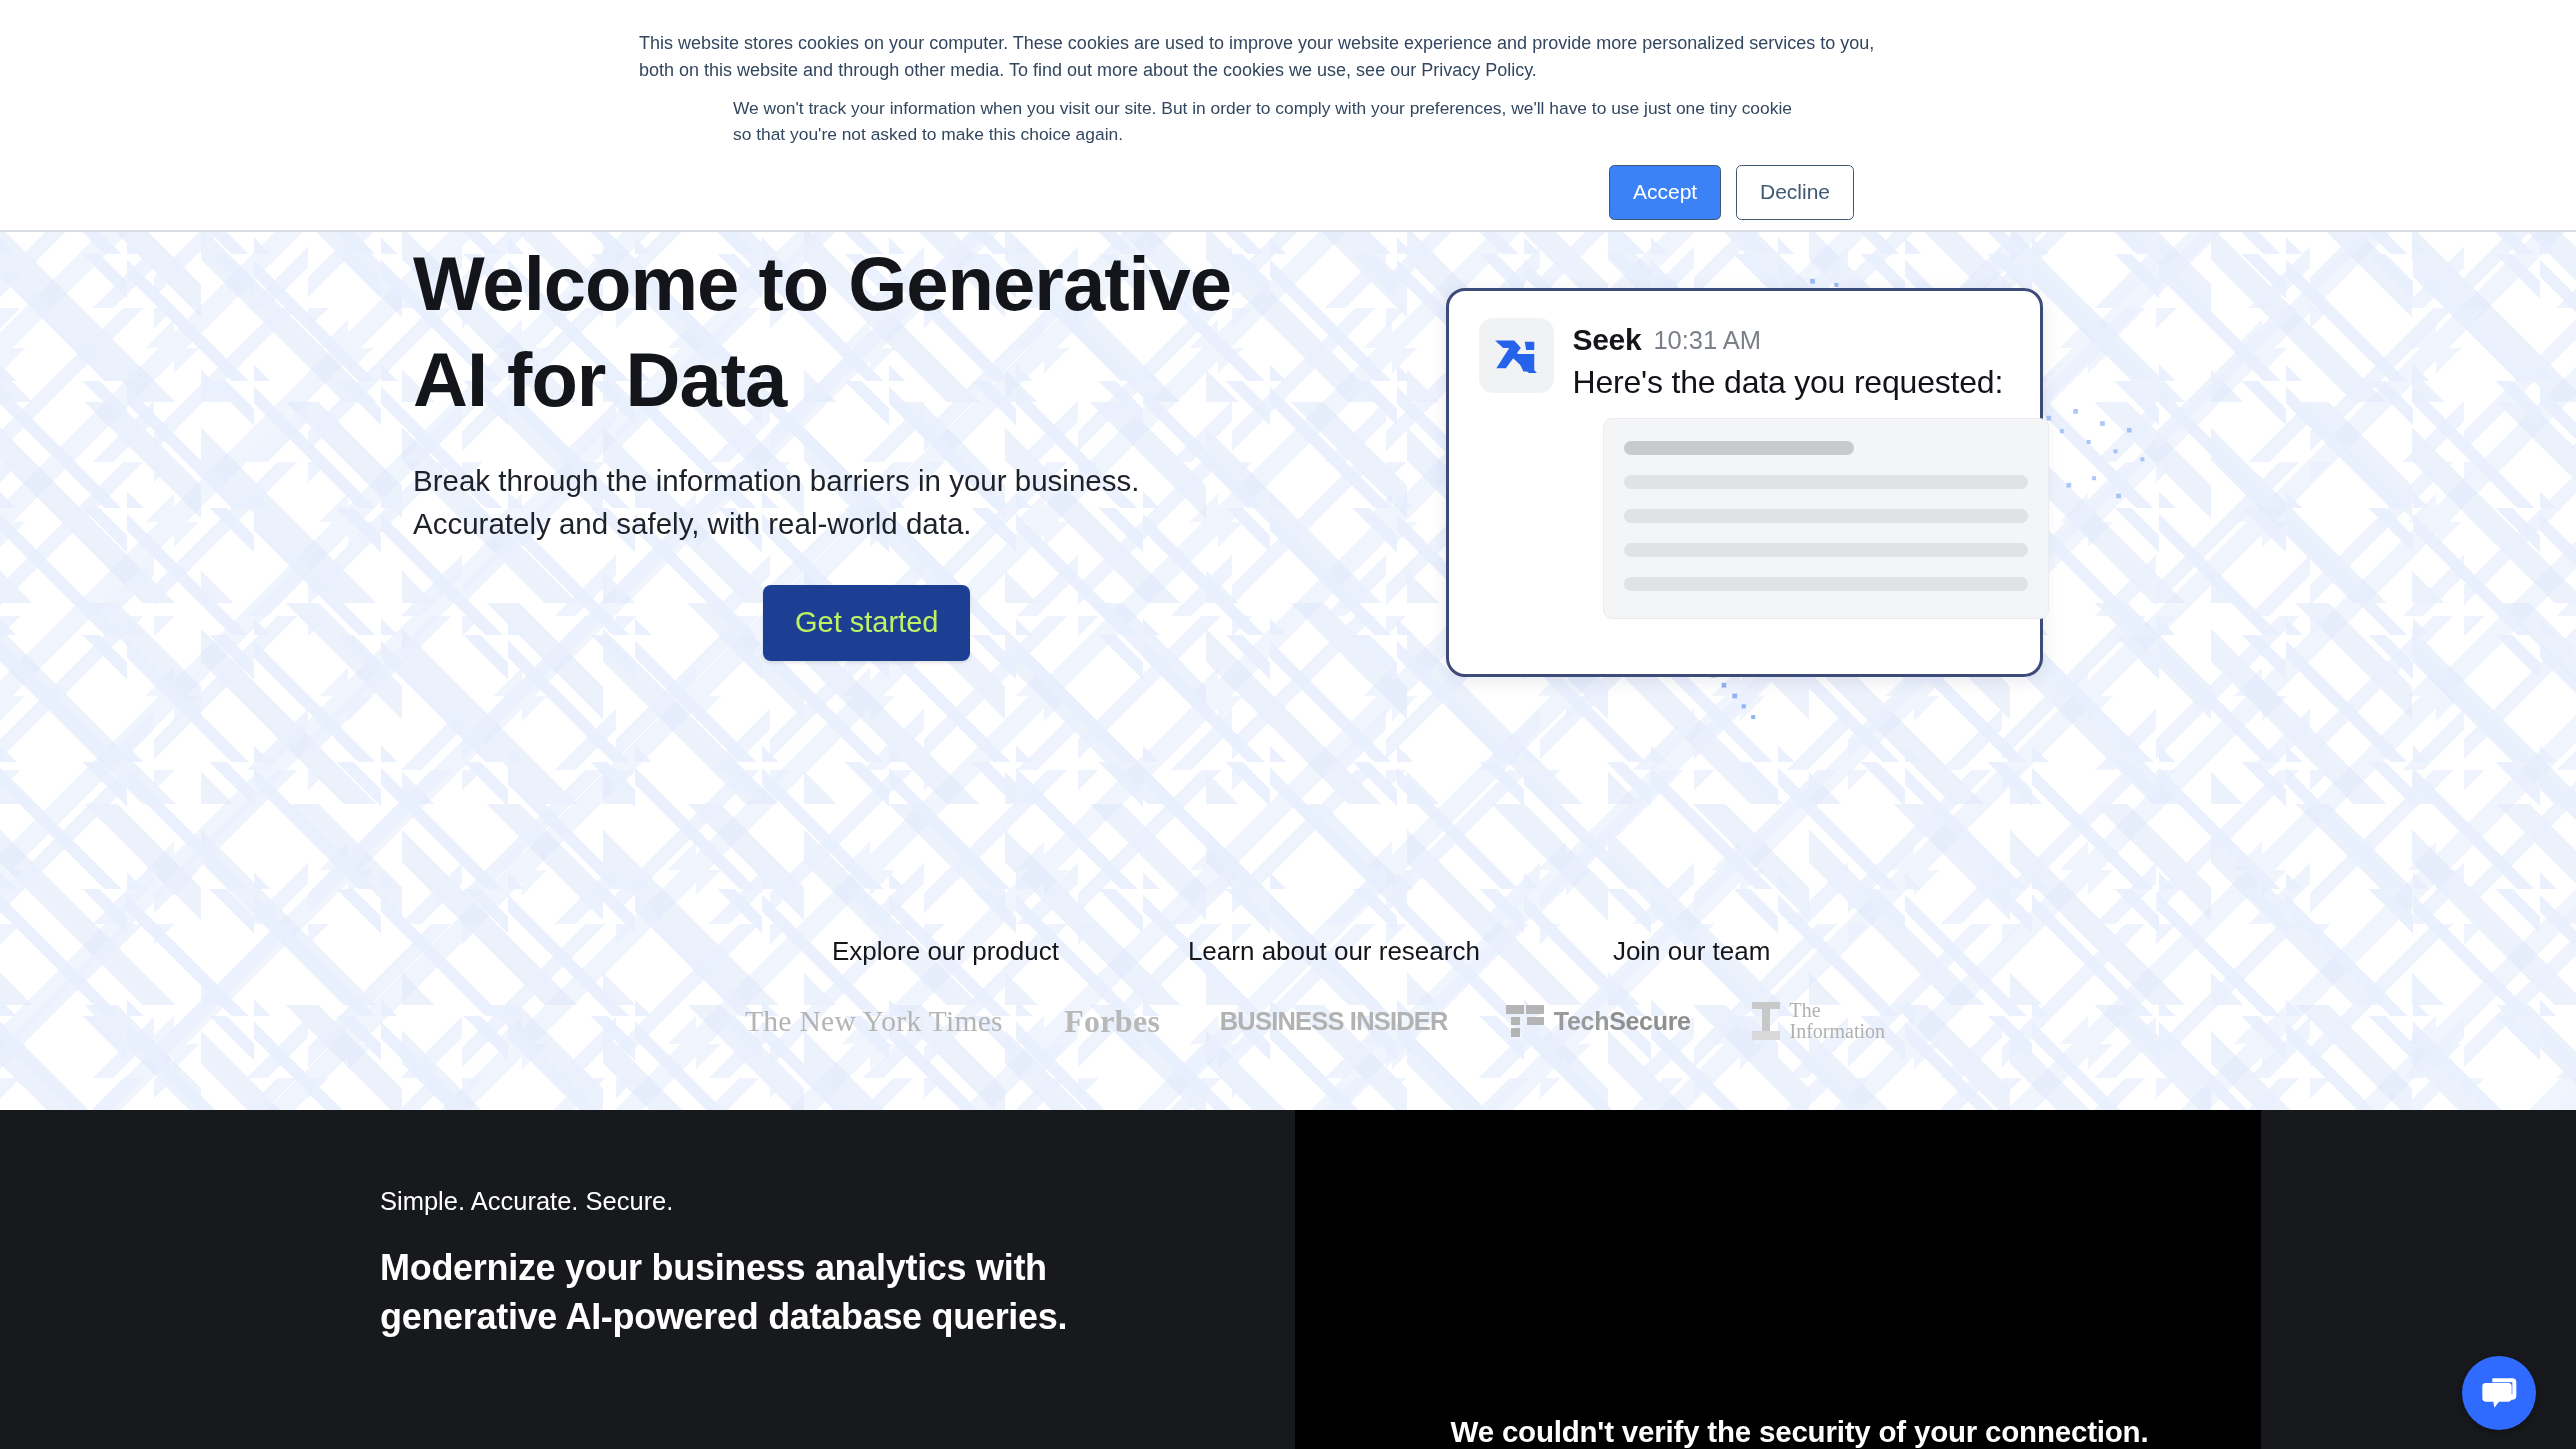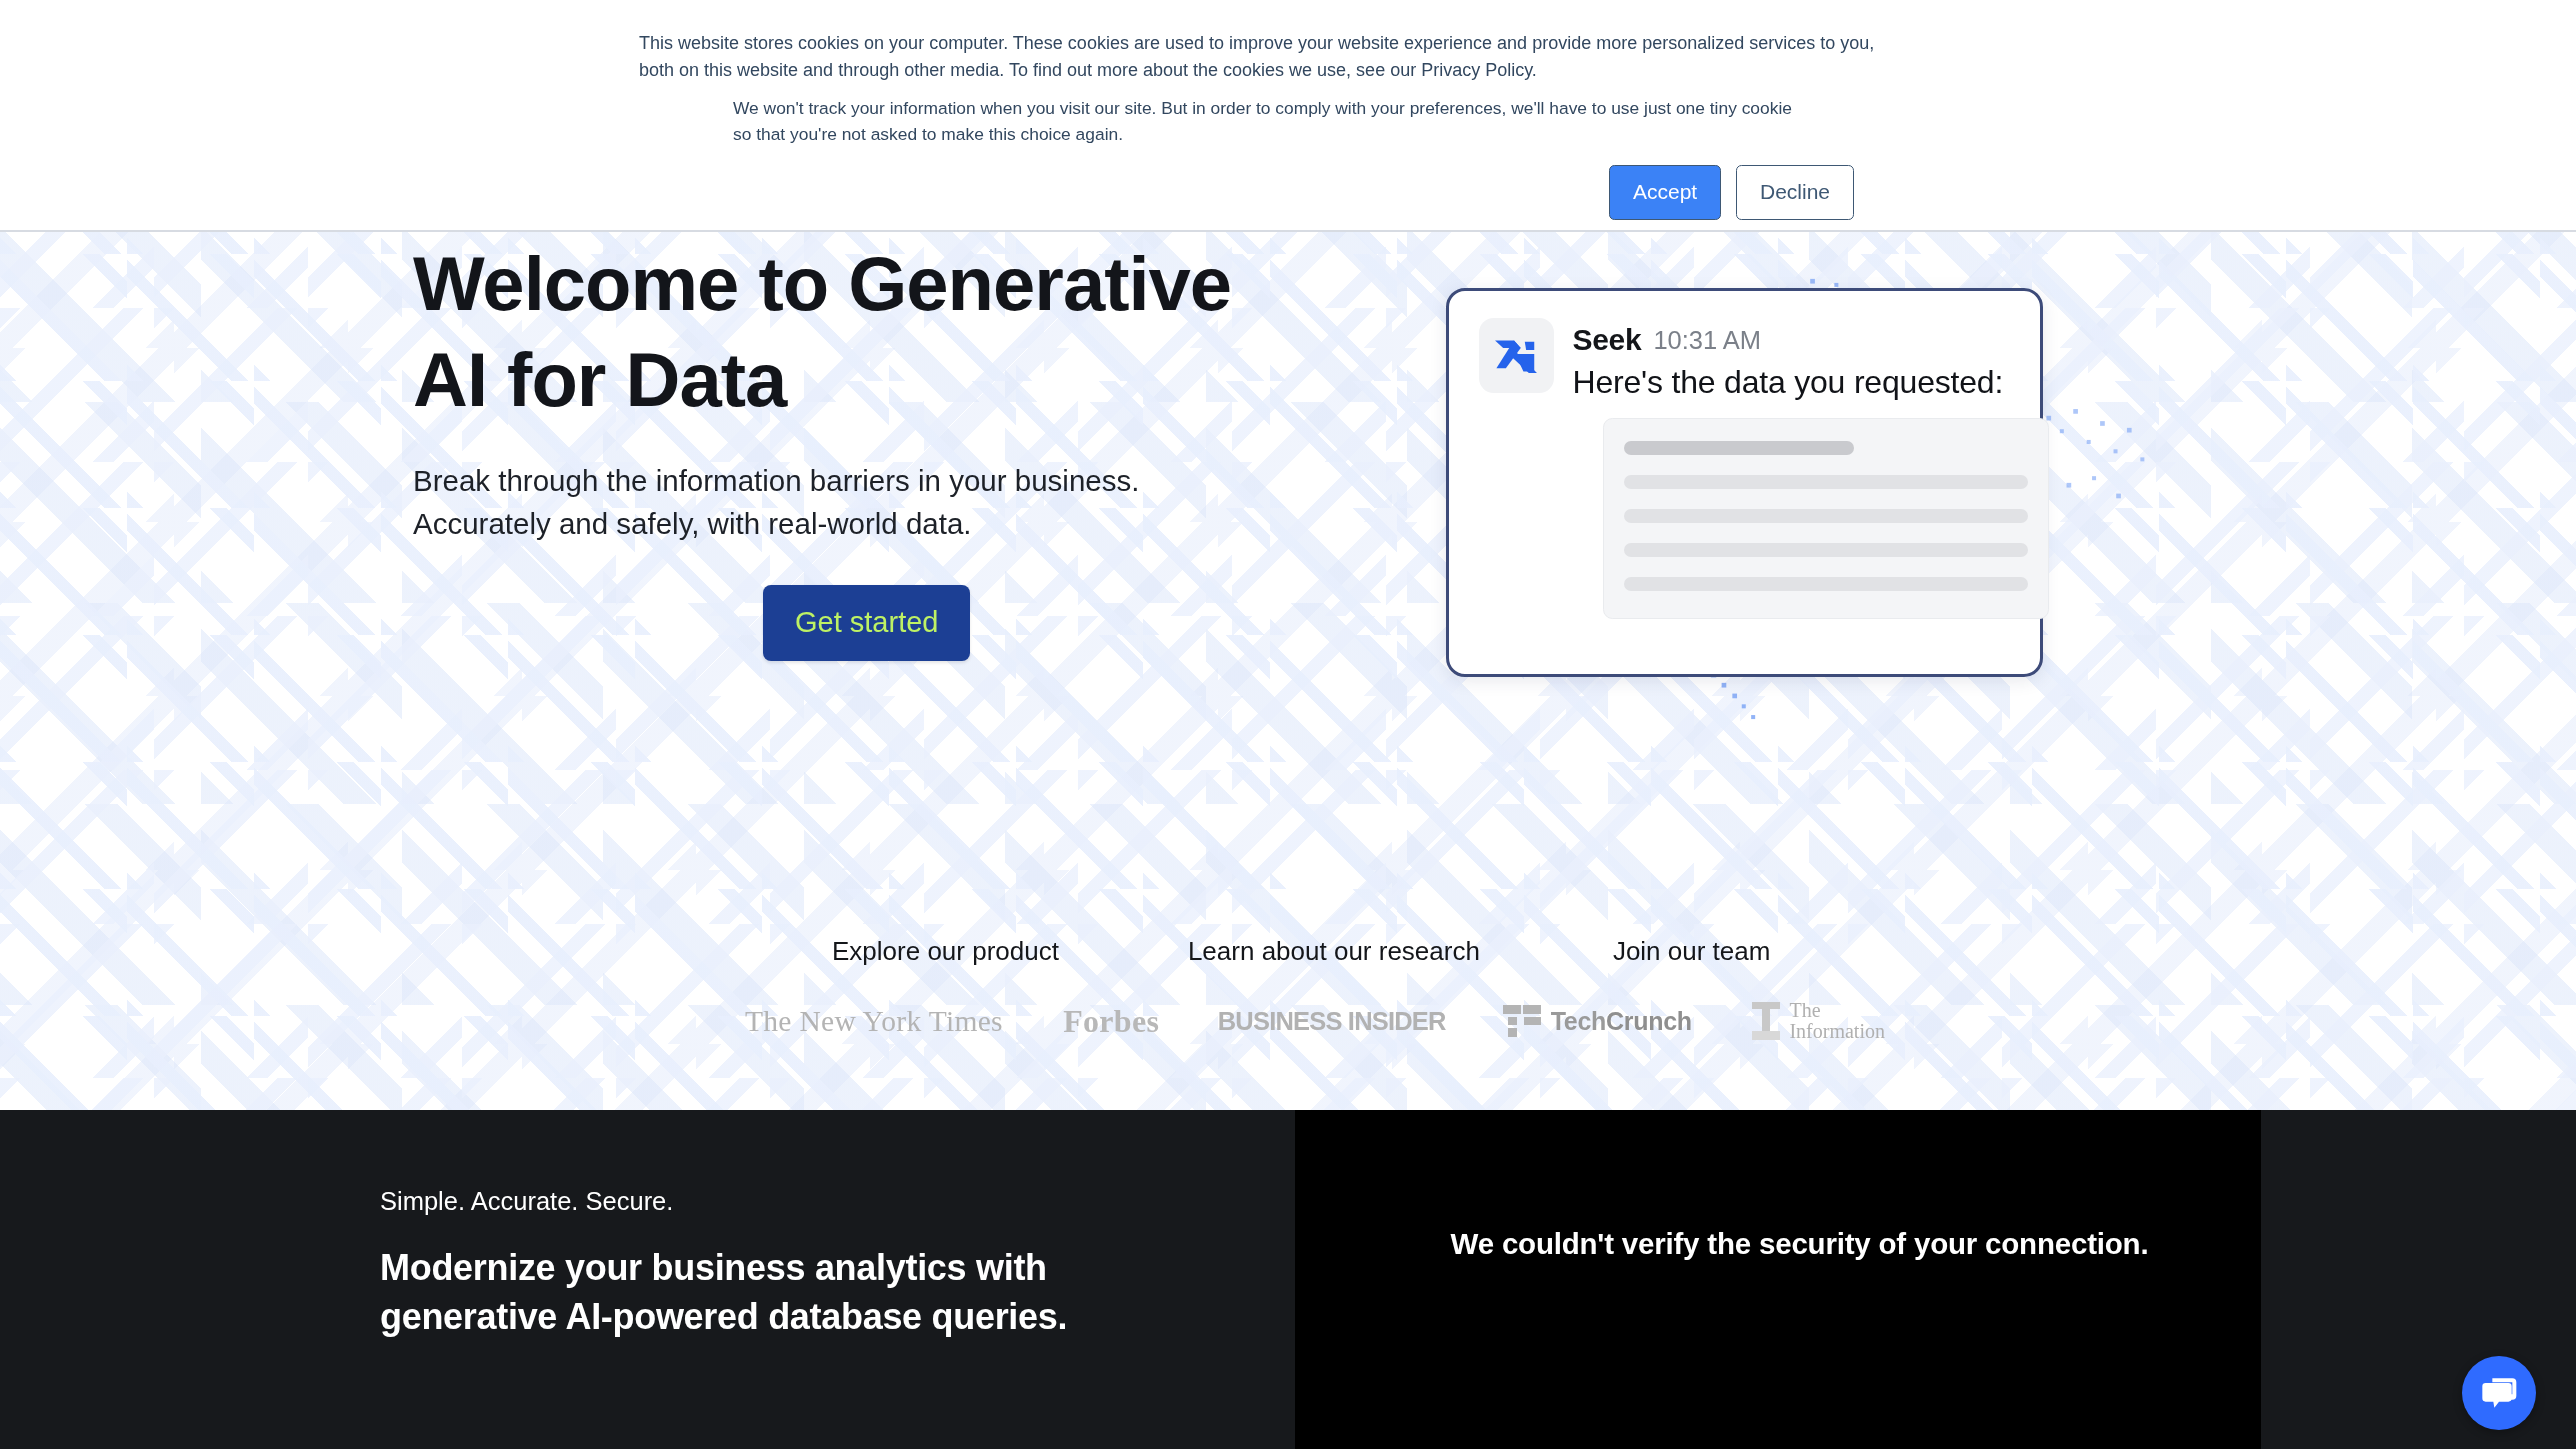--- a/index.html
+++ b/index.html
@@ -120,21 +120,21 @@
     background: #17191c;
   }
   .dark-left { position: absolute; left: 380px; top: 77px; width: 892px; }
   .eyebrow { font-size: 25.5px; color: #ffffff; font-weight: 400; }
   .dark-title {
     margin-top: 28px; font-size: 36px; line-height: 1.35; font-weight: 700;
     color: #ffffff; letter-spacing: -0.3px;
   }
   .video-panel {
     position: absolute; left: 1295px; top: 0; width: 966px; height: 339px;
-    background: #000000; display: flex; align-items: flex-start; justify-content: center; padding-left: 43px;
+    background: #000000; display: flex; align-items: flex-end; justify-content: center; padding-left: 43px;
   }
   .video-msg {
     font-size: 29.5px; font-weight: 700; color: #ffffff; text-align: center;
     letter-spacing: -0.2px; margin-top: 117px;
   }
 
   
   .chat-widget {
     position: absolute; right: 40px; bottom: 19px;
     width: 74px; height: 74px; border-radius: 50%;
@@ -339,21 +339,21 @@
               <span class="tc-b" style="width:17.4px;height:8.7px;"></span>
             </span>
             <span class="tc-row">
               <span class="tc-b" style="width:8.7px;height:8.7px;margin-left:4.7px;"></span>
               <span class="tc-b" style="width:17.4px;height:8.7px;margin-left:4.7px;"></span>
             </span>
             <span class="tc-row">
               <span class="tc-b" style="width:8.7px;height:8.7px;margin-left:4.7px;"></span>
             </span>
           </span>
-          <span class="tc-text"><span>Tech</span><b>Crunch</b></span>
+          <span class="tc-text"><span>Tech</span><b>Secure</b></span>
         </div>
         <div class="press-item">
           <span class="ti-mark">
             <i style="left:0;top:0;width:28px;height:7.4px;"></i>
             <i style="left:10px;top:7.4px;width:8px;height:21.5px;"></i>
             <i style="left:0;top:29px;width:28px;height:8.7px;background:#d8d8d8;"></i>
           </span>
           <span class="ti-text">
             <span>The</span><br>
             <span>Information</span>

